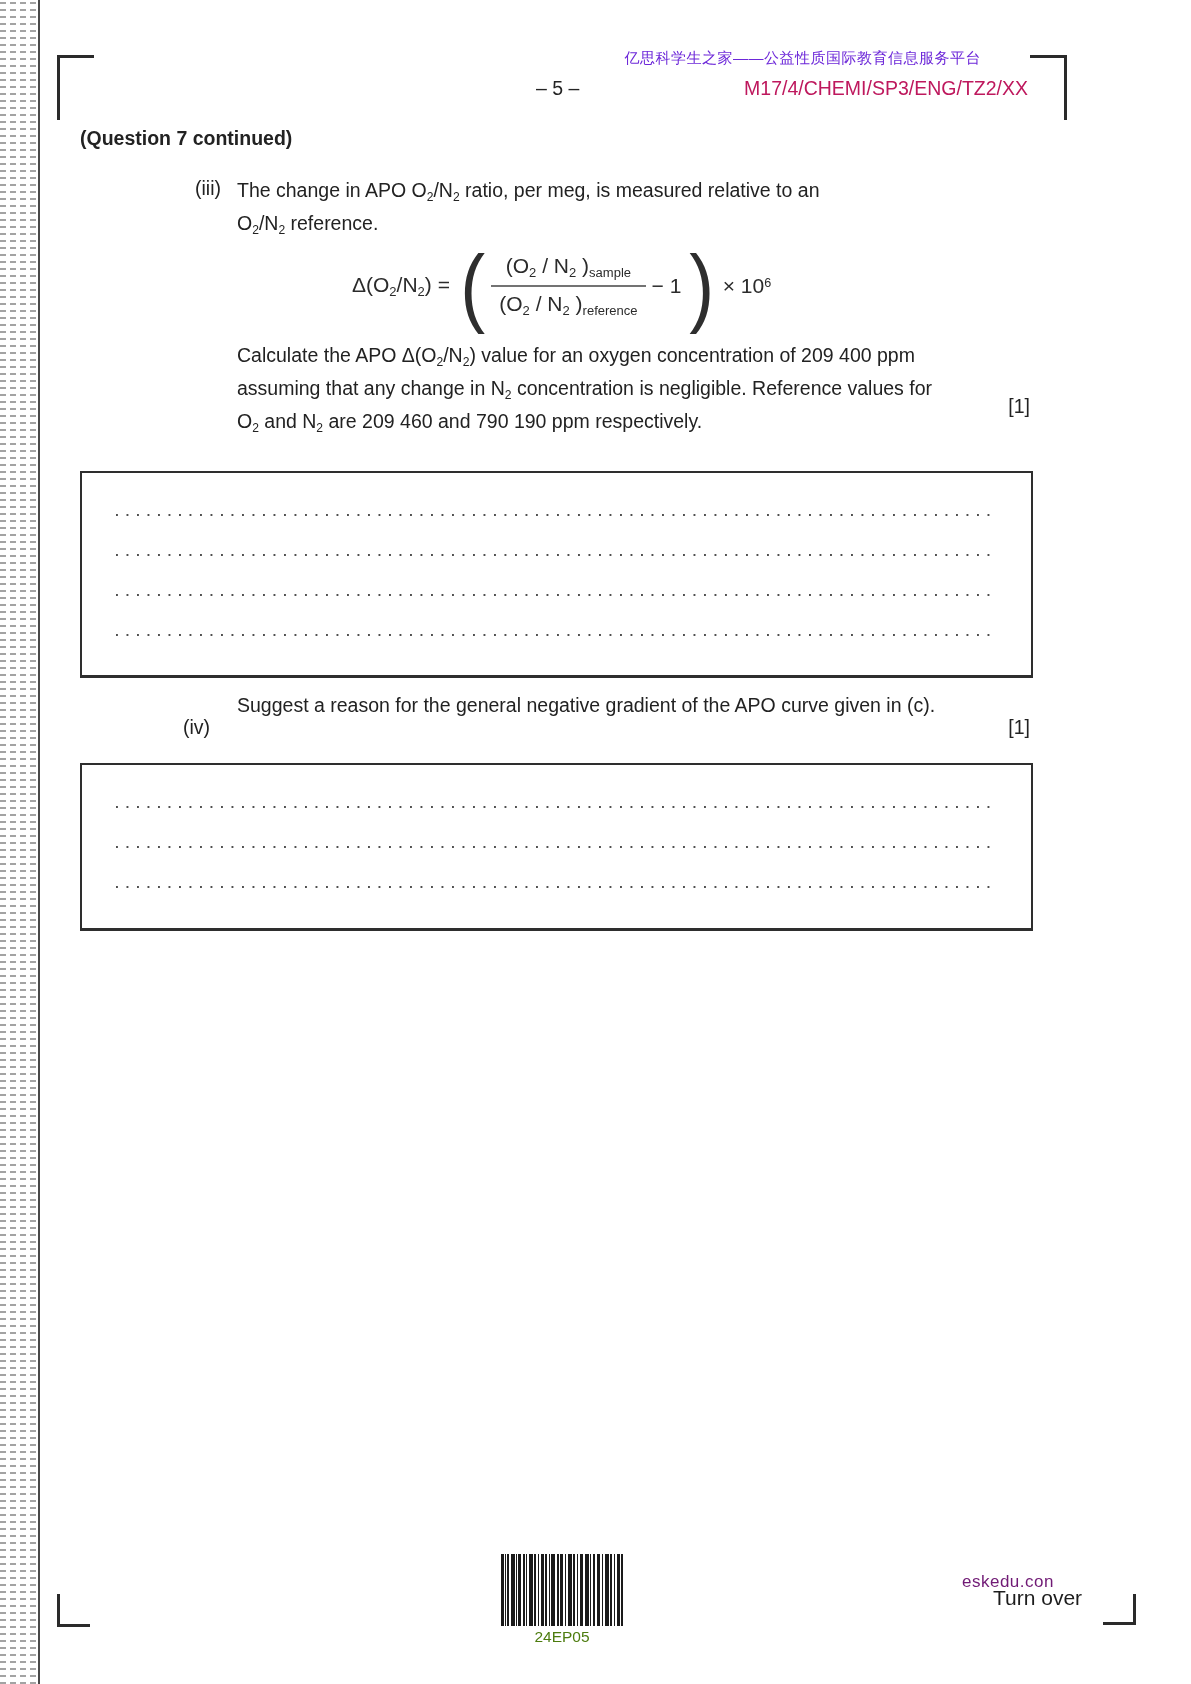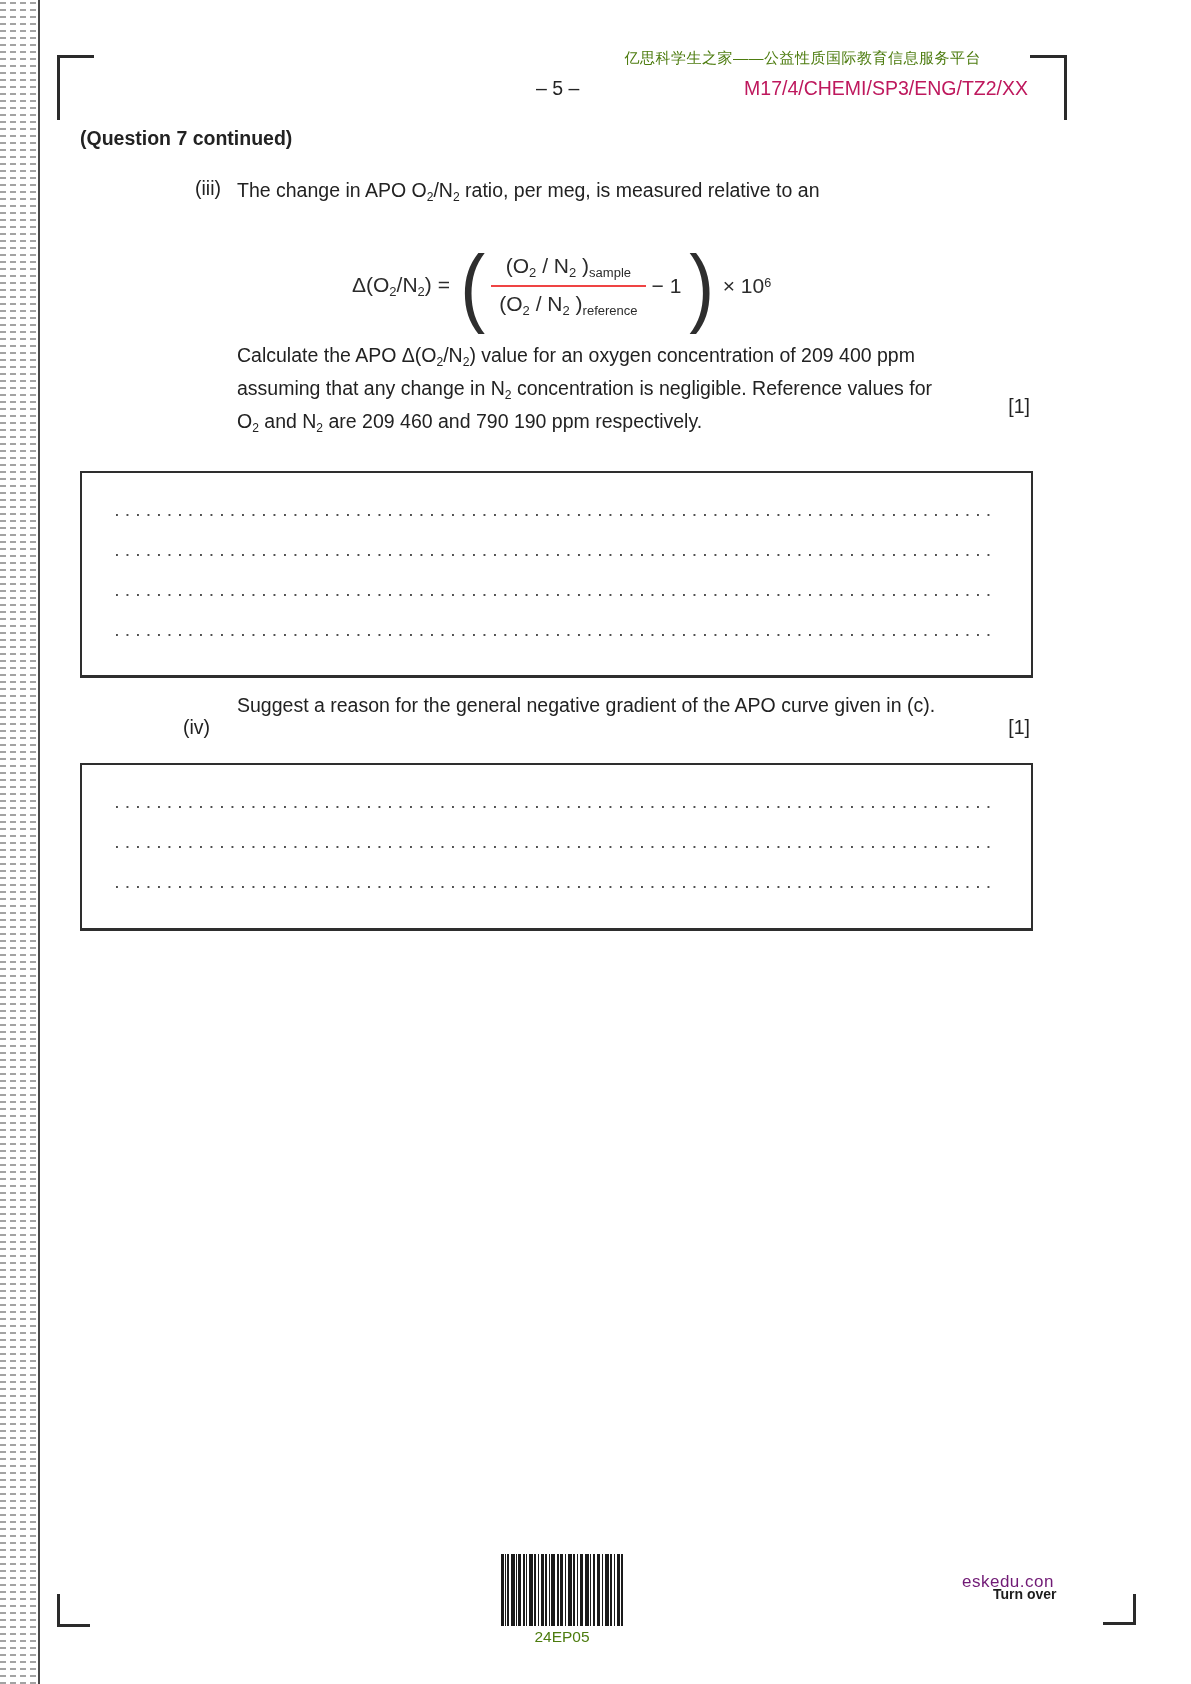--- a/index.html
+++ b/index.html
@@ -17,58 +17,58 @@
       repeating-linear-gradient(180deg, #ffffff 0 2px, #a3a3a3 2px 4px, #ffffff 4px 7px);
     border-right:2px solid #4a4a4a;
   }
   
   .mark{position:absolute;}
   .mark.tl{left:57px; top:55px; width:34px; height:62px; border-left:3px solid #2a2a2a; border-top:3px solid #2a2a2a;}
   .mark.tr{left:1030px; top:55px; width:34px; height:62px; border-right:3px solid #2a2a2a; border-top:3px solid #2a2a2a;}
   .mark.bl{left:57px; top:1594px; width:30px; height:30px; border-left:3px solid #2a2a2a; border-bottom:3px solid #2a2a2a;}
   .mark.br{left:1103px; top:1594px; width:30px; height:28px; border-right:3px solid #2a2a2a; border-bottom:3px solid #2a2a2a;}
 
-  .cn-watermark{position:absolute; top:49px; right:210px; font-size:15px; color:#4d7c0f; letter-spacing:0.5px; white-space:nowrap;}
+  .cn-watermark{position:absolute; top:49px; right:210px; font-size:15px; color:#6d28d9; letter-spacing:0.5px; white-space:nowrap;}
   .page-number{position:absolute; top:77px; left:536px; font-size:19.5px; color:#242424;}
   .paper-code{position:absolute; top:77px; right:163px; font-size:19.5px; color:#be185d; white-space:nowrap;}
   .q-continued{position:absolute; top:127px; left:80px; font-weight:bold; font-size:19.5px;}
 
   .part-label{position:absolute; left:183px; white-space:nowrap;}
   .part-body{position:absolute; left:237px; white-space:nowrap; line-height:26.5px;}
   .marks{position:absolute; right:161px; white-space:nowrap;}
 
   .sub{font-size:62%; vertical-align:-0.3em; letter-spacing:0;}
   .sup{font-size:60%; vertical-align:0.5em;}
 
   
   .formula{position:absolute; left:352px; top:240px; height:92px; display:flex; align-items:center; font-size:21px; color:#2b2b2b;}
   .formula .lhs{margin-right:8px; white-space:nowrap;}
   .bigparen{font-size:88px; font-weight:400; line-height:86px; color:#2e2e2e; transform:scaleX(0.85); display:inline-block;}
   .frac{display:inline-flex; flex-direction:column; align-items:center; margin:4px 4px; vertical-align:middle;}
   .frac .num{padding:0 8px 5px; white-space:nowrap;}
-  .frac .den{border-top:2px solid #ef4444; padding:5px 8px 0; white-space:nowrap;text-align:center;}
+  .frac .den{border-top:2px solid #737373; padding:5px 8px 0; white-space:nowrap;text-align:center;}
   .minus-term{margin:0 6px 0 2px; white-space:nowrap;}
   .multiplier{margin-left:6px; white-space:nowrap;}
 
   
   .answer-box{position:absolute; left:80px; width:949px; border:2px solid #2e2e2e; border-bottom-width:3px; background:#ffffff;}
   .answer-box.first{top:471px; height:202px;}
   .answer-box.second{top:763px; height:163px;}
   .dotline{
     height:3px; margin:37px 34px 0 34px;
     background-image:repeating-linear-gradient(90deg,#4f4f4f 0 2.2px, rgba(0,0,0,0) 2.2px 10.5px);
     background-repeat:repeat-x; background-size:10.5px 2.2px; background-position:0 0;
   }
   .dotline:first-child{margin-top:41px;}
 
   
   .barcode{position:absolute; left:500px; top:1554px; width:124px; height:72px;}
   .barcode-label{position:absolute; left:500px; top:1628px; width:124px; text-align:center; font-size:15.5px; color:#4d7c0f;}
   .site-watermark{position:absolute; left:962px; top:1572px; font-size:17px; color:#701a75; letter-spacing:0.5px;}
-  .turn-over{position:absolute; left:993px; top:1586px; font-size:14px; font-weight:bold; color:#1d1d1d;}
+  .turn-over{position:absolute; left:993px; top:1586px; font-size:21px; font-weight:normal; color:#1d1d1d;}
 </style>
 </head>
 <body>
 
 <div class="page">
 
   <div class="edge-strip"></div>
 
   <div class="mark tl"></div>
   <div class="mark tr"></div>
@@ -76,20 +76,21 @@
   <div class="mark br"></div>
 
   <div class="cn-watermark">亿思科学生之家——公益性质国际教育信息服务平台</div>
   <div class="page-number">– 5 –</div>
   <div class="paper-code">M17/4/CHEMI/SP3/ENG/TZ2/XX</div>
   <div class="q-continued">(Question 7 continued)</div>
 
   <div class="part-label" style="top:177px;margin-left:12px;">(iii)</div>
   <div class="part-body" style="top:177px;">
     <div><span>The change in APO O</span><span class="sub">2</span><span>/N</span><span class="sub">2</span><span> ratio, per meg, is measured relative to an</span></div>
+    <div><span>O</span><span class="sub">2</span><span>/N</span><span class="sub">2</span><span> reference.</span></div>
   </div>
 
   <div class="formula">
     <span class="lhs"><span>Δ(O</span><span class="sub">2</span><span>/N</span><span class="sub">2</span><span>) =</span></span>
     <span class="bigparen">(</span>
     <span class="frac">
       <span class="num"><span>(O</span><span class="sub">2</span><span> / N</span><span class="sub">2</span><span> )</span><span class="sub">sample</span></span>
       <span class="den"><span>(O</span><span class="sub">2</span><span> / N</span><span class="sub">2</span><span> )</span><span class="sub">reference</span></span>
     </span>
     <span class="minus-term">− 1</span>

